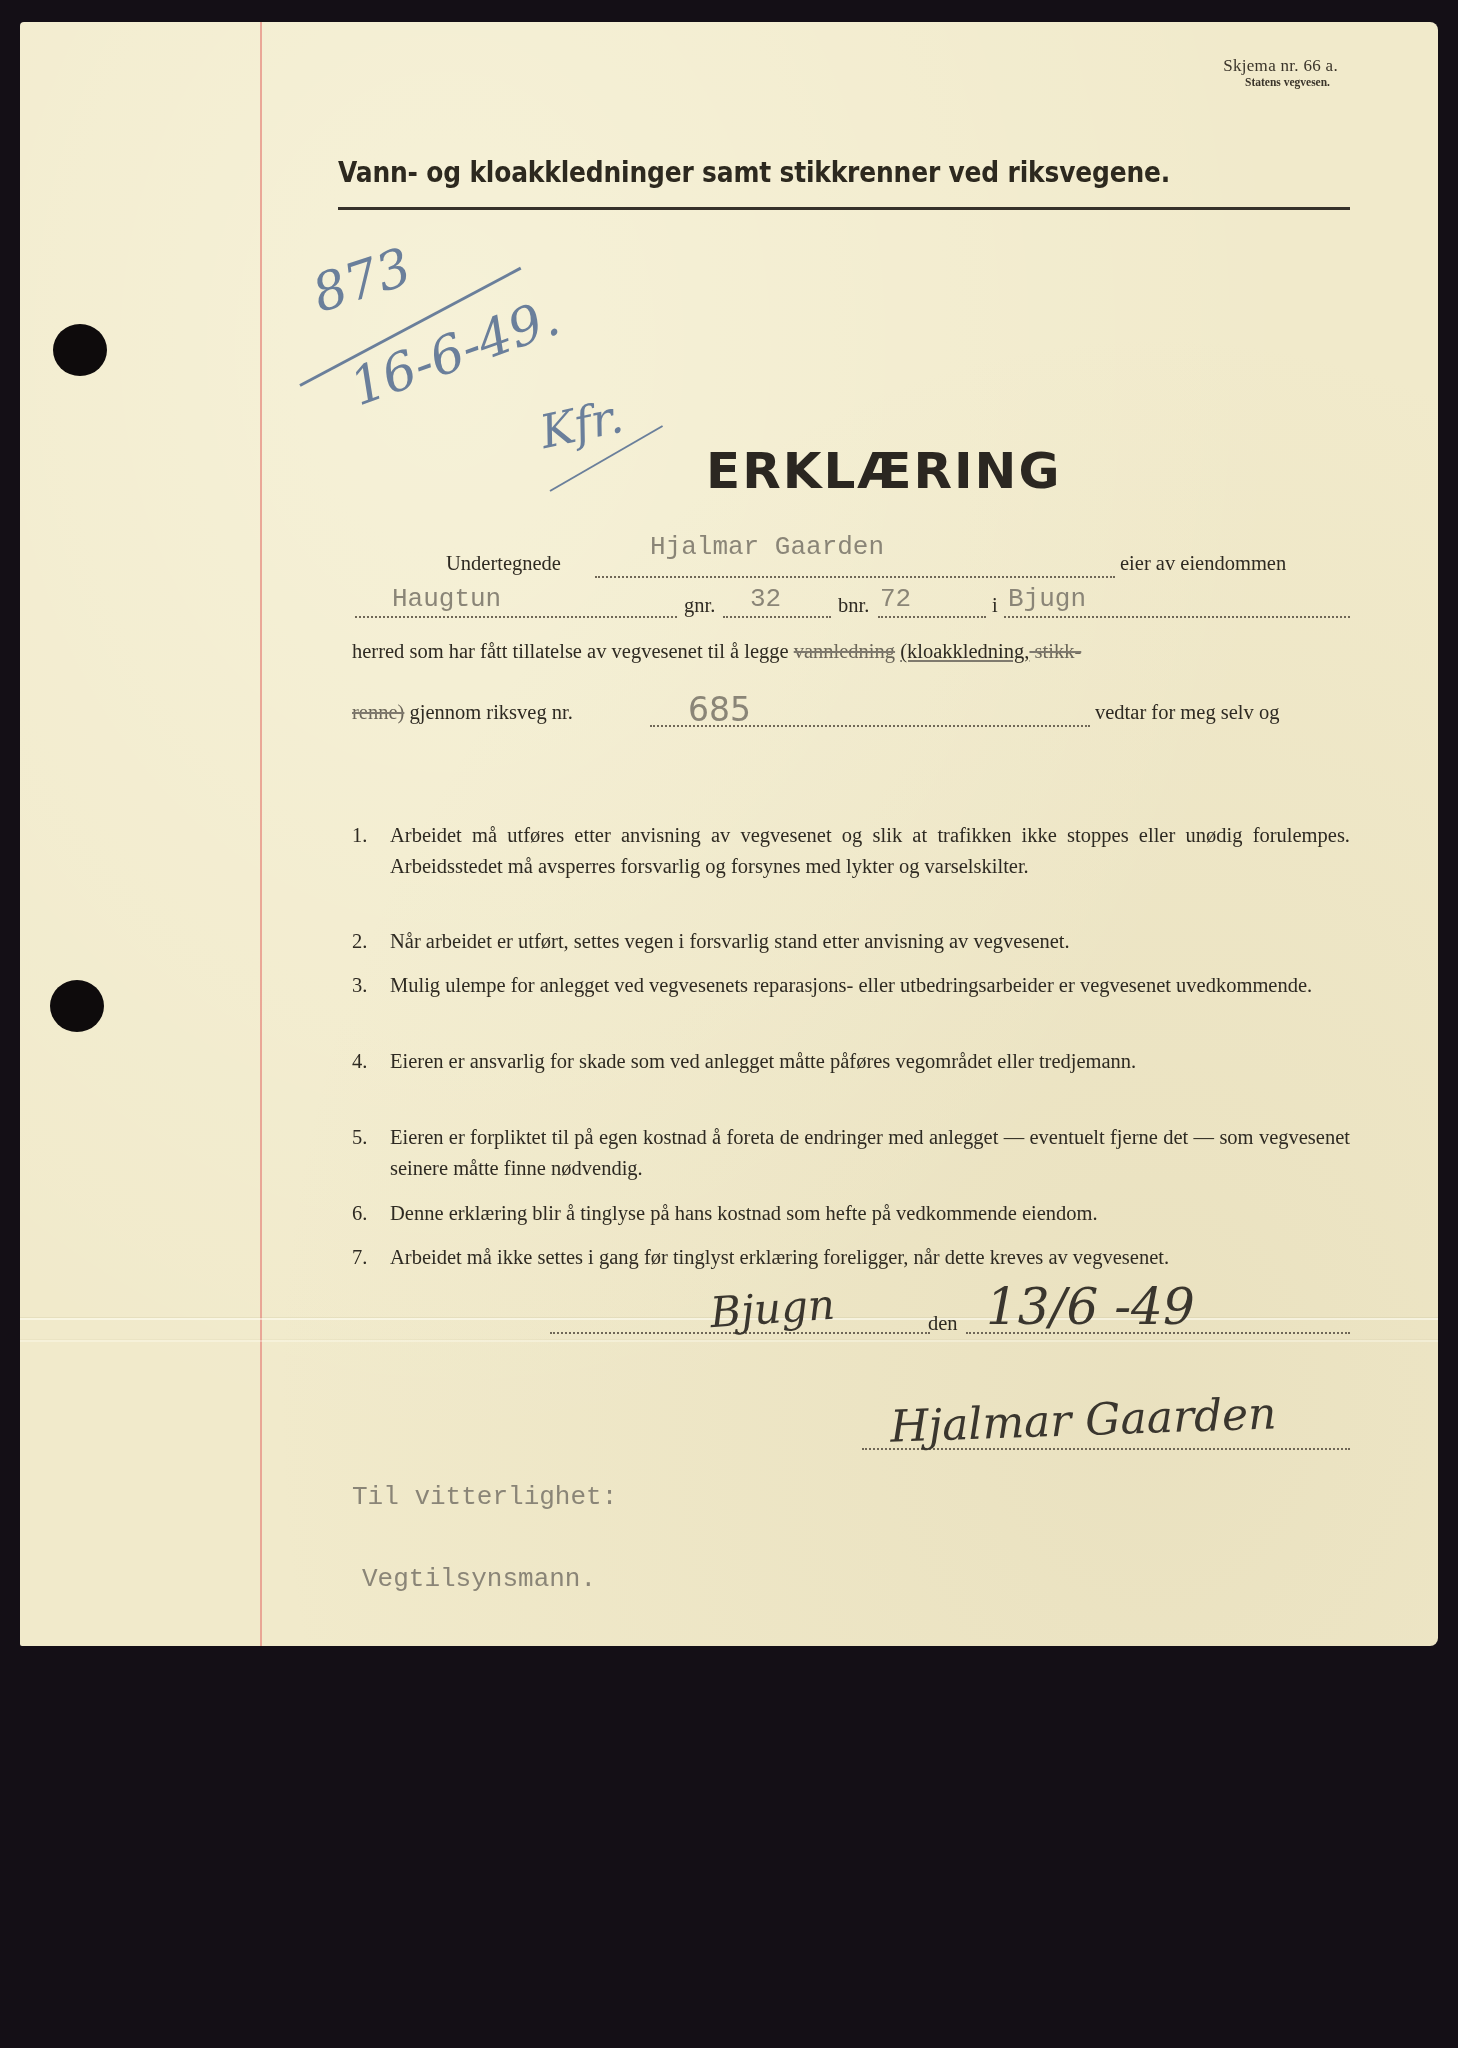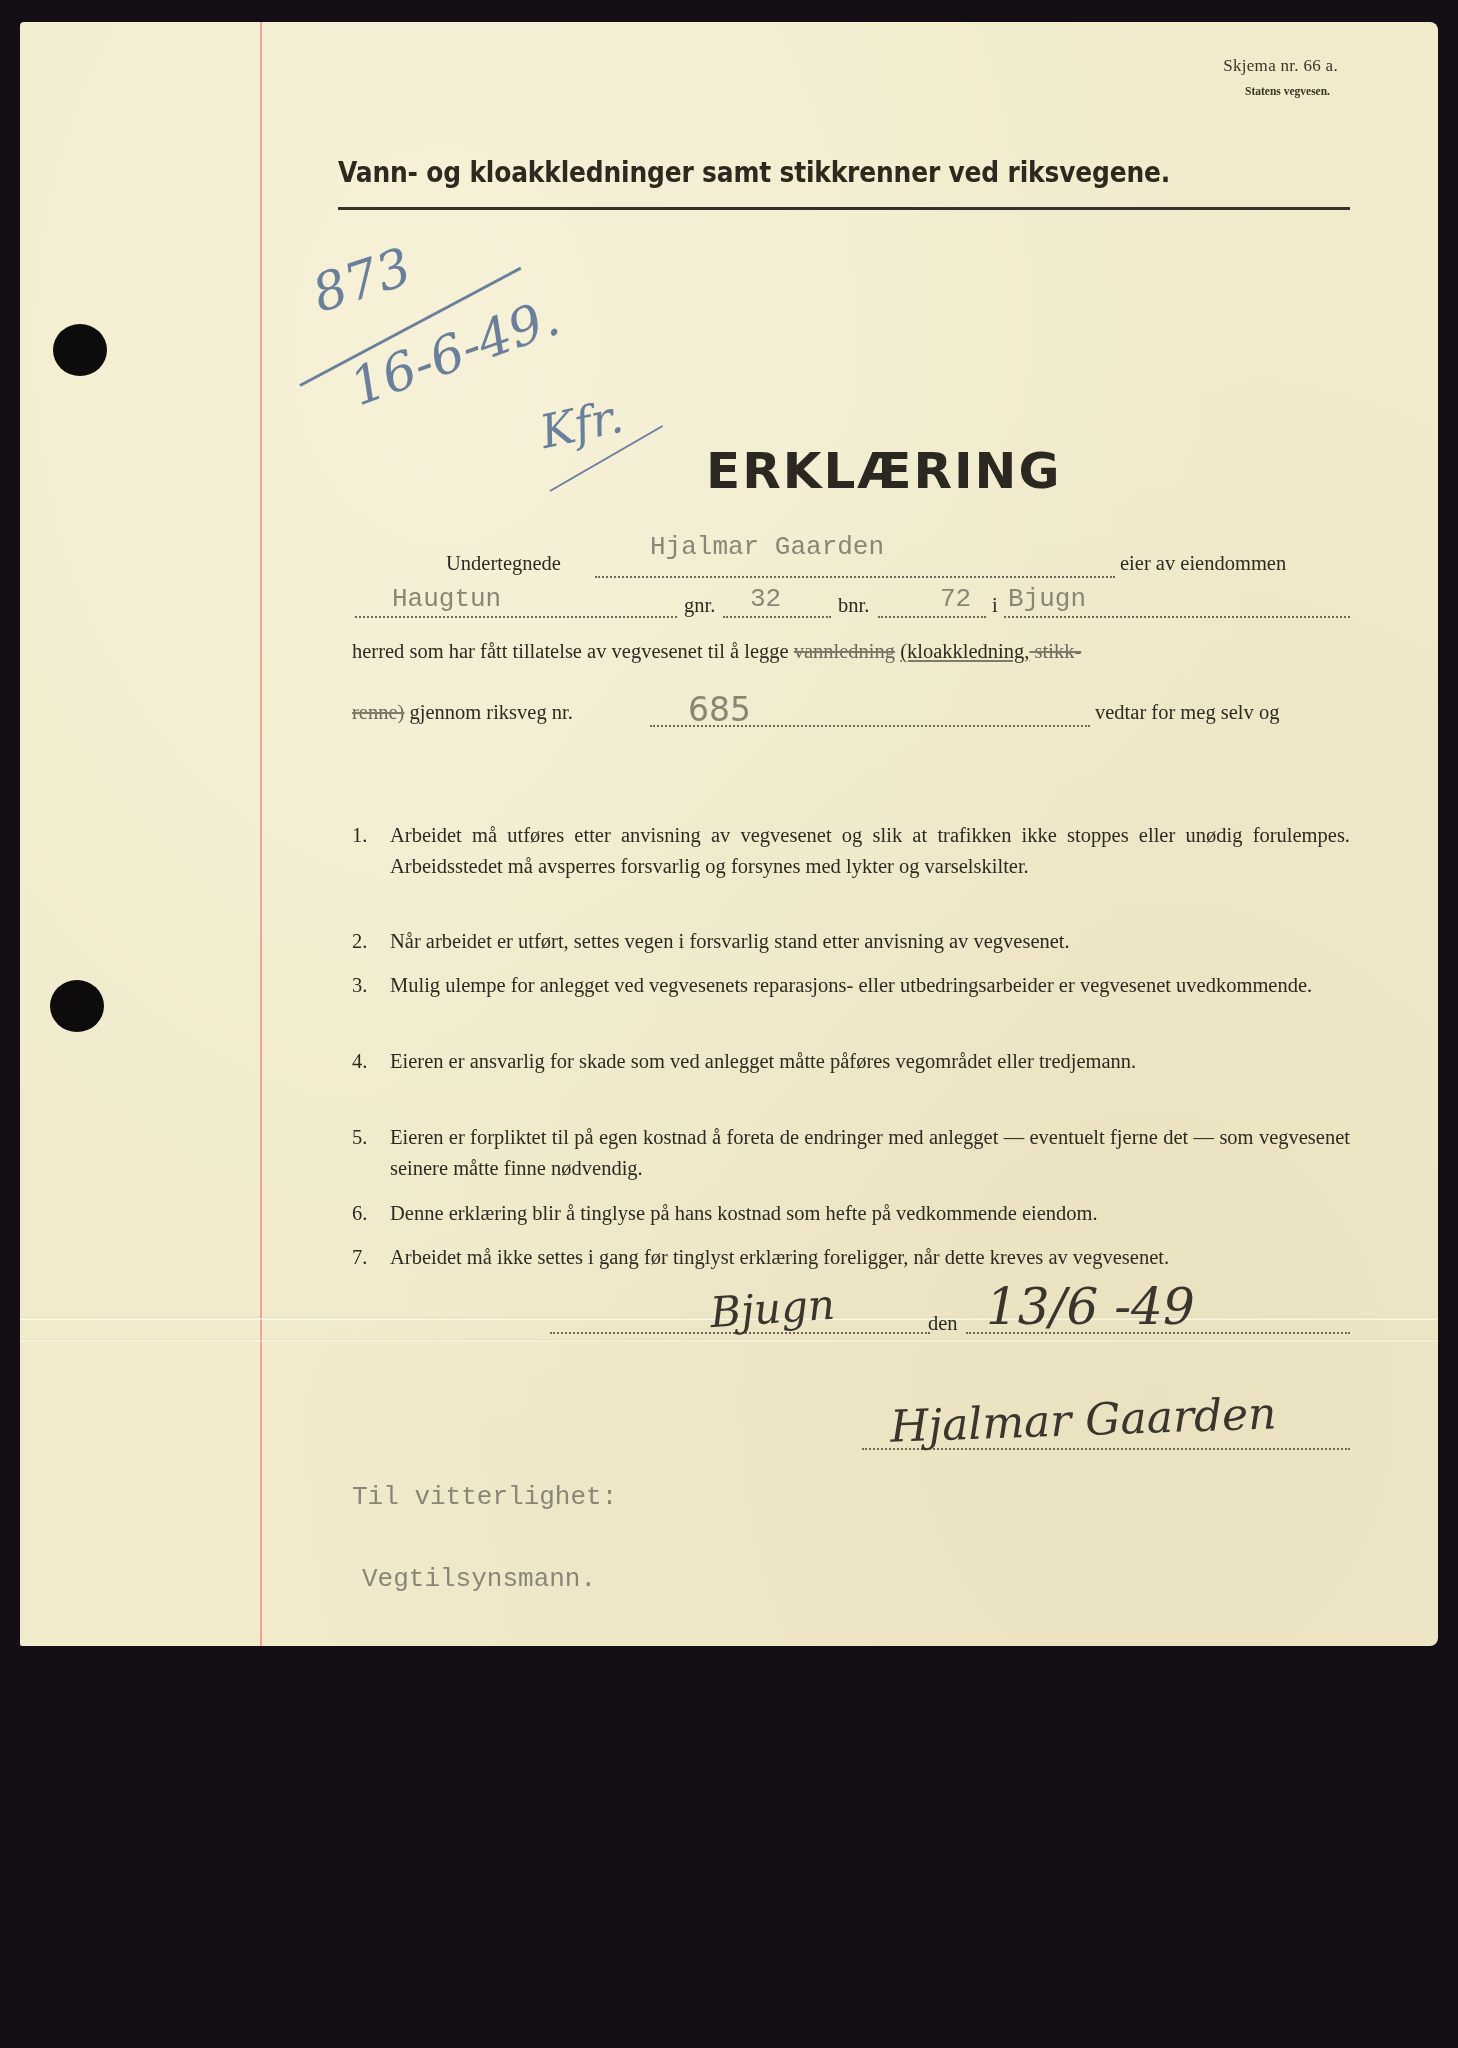--- a/index.html
+++ b/index.html
@@ -59,21 +59,21 @@
     .mono  { font-family: "Liberation Mono", "DejaVu Sans Mono", monospace; }
 
     .form-id {
       position: absolute;
       right: 100px;
       top: 34px;
       text-align: right;
       color: #3a342a;
     }
     .form-id .num { font-size: 17px; letter-spacing: 0.3px; }
-    .form-id .agency { font-size: 11.5px; font-weight: bold; margin-top: 9px; margin-right: 8px; }
+    .form-id .agency { font-size: 11.5px; font-weight: bold; margin-top: 0; margin-right: 8px; }
 
     .form-title {
       position: absolute;
       left: 318px;
       top: 133px;
       width: 1000px;
       font-size: 29px;
       font-weight: bold;
       color: #2d291f;
       letter-spacing: -0.2px;
@@ -237,21 +237,21 @@
     <div class="typed mono" style="left:630px; top:510px;">Hjalmar Gaarden</div>
     <div class="label serif" style="left:1100px; top:530px;">eier av eiendommen</div>
 
     <div class="fill-line" style="left:335px; top:594px; width:322px;"></div>
     <div class="typed mono" style="left:372px; top:562px;">Haugtun</div>
     <div class="label serif" style="left:664px; top:572px;">gnr.</div>
     <div class="fill-line" style="left:703px; top:594px; width:108px;"></div>
     <div class="typed mono" style="left:730px; top:562px;">32</div>
     <div class="label serif" style="left:818px; top:572px;">bnr.</div>
     <div class="fill-line" style="left:858px; top:594px; width:108px;"></div>
-    <div class="typed mono" style="left:920px; top:562px;">72</div>
+    <div class="typed mono" style="left:860px; top:562px;">72</div>
     <div class="label serif" style="left:972px; top:572px;">i</div>
     <div class="fill-line" style="left:984px; top:594px; width:346px;"></div>
     <div class="typed mono" style="left:988px; top:562px;">Bjugn</div>
 
     <div class="label serif" style="left:332px; top:618px;">
       <span>herred som har fått tillatelse av vegvesenet til å legge </span><span class="strike">vannledning</span> <span class="under">(kloakkledning,</span><span class="strike"> stikk-</span>
     </div>
 
     <div class="label serif" style="left:332px; top:679px;">
       <span class="strike">renne)</span> <span>gjennom riksveg nr.</span>

